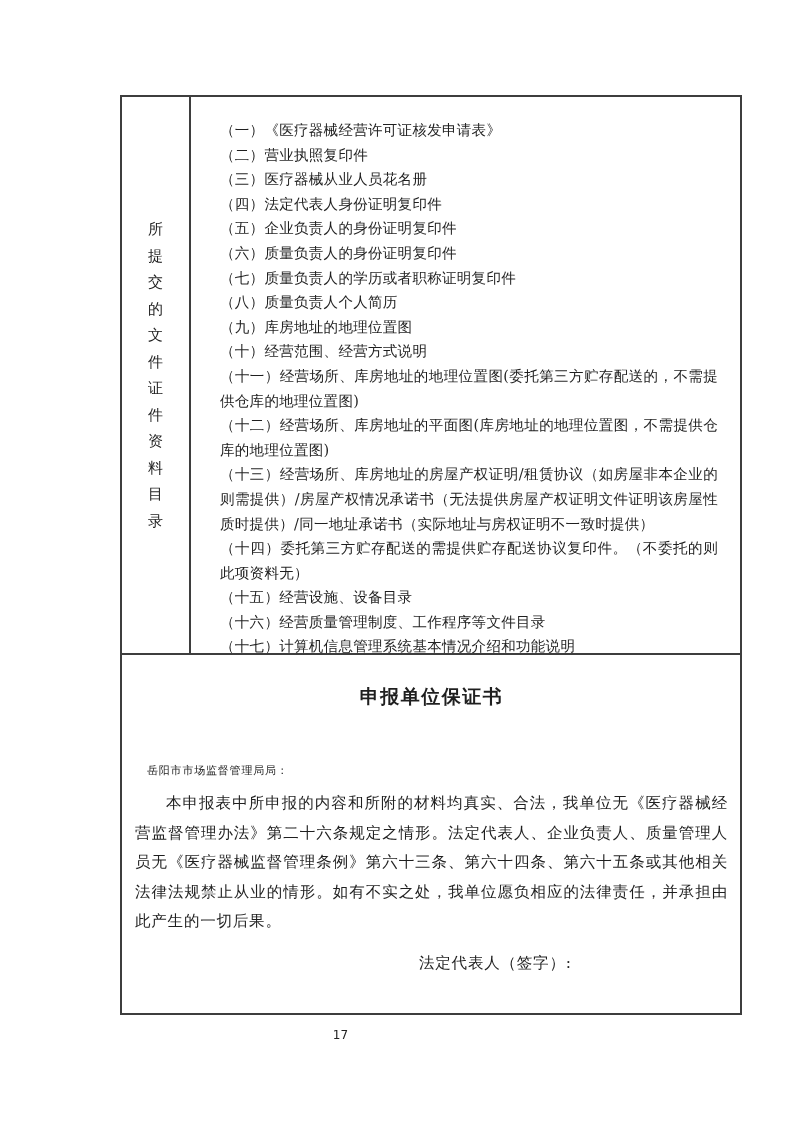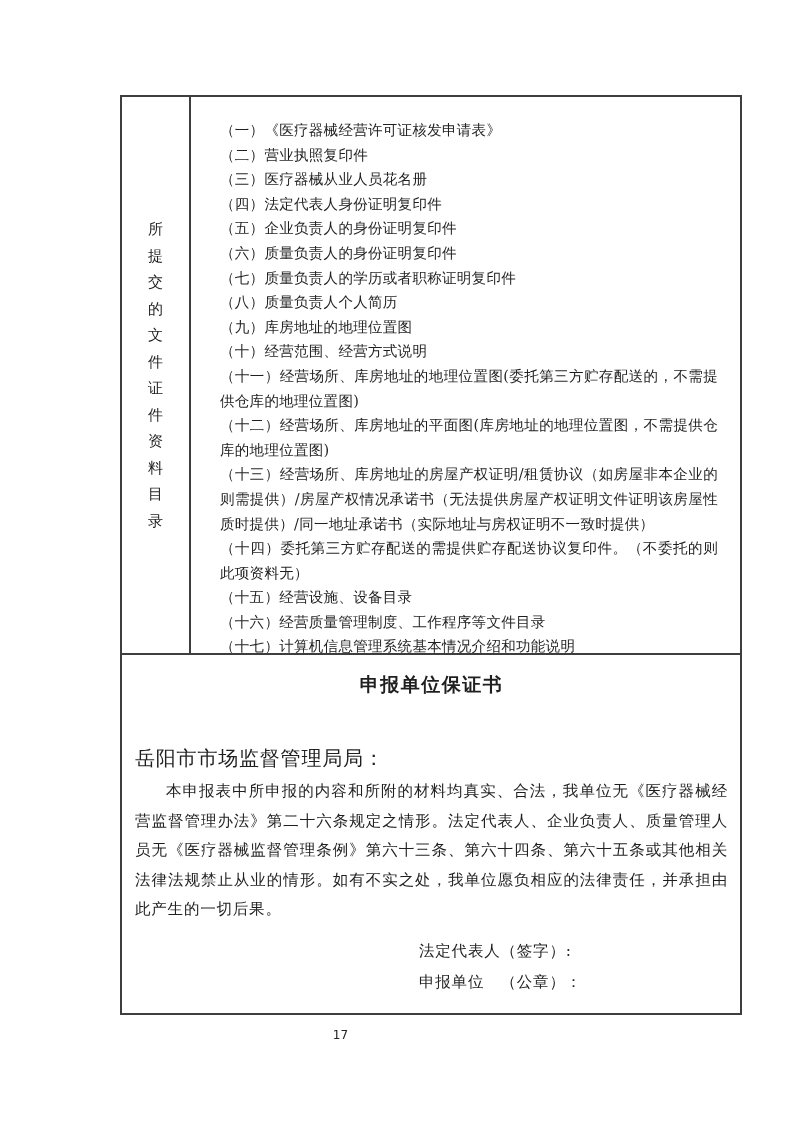--- a/index.html
+++ b/index.html
@@ -56,34 +56,34 @@
     padding: 0;
     list-style: none;
     font-size: 14.5px;
     line-height: 24.6px;
     letter-spacing: 0.3px;
     text-align: justify;
   }
   .row-guarantee {
     height: 402px;
     box-sizing: border-box;
-    padding: 4px 12px 0 13px;
+    padding: 16px 12px 0 13px;
     overflow: hidden;
   }
   .g-title {
     margin: 14px 0 0;
     text-align: center;
     font-size: 19px;
     font-weight: bold;
     letter-spacing: 1.5px;
     line-height: 23px;
   }
   .salutation {
-    margin: 52px 0 0;
-    font-size: 20px;
+    margin: 52px 12px 0;
+    font-size: 11px;
     line-height: 21px;
     letter-spacing: 0.8px;
   }
   .g-body {
     margin: 8px 0 11px;
     font-size: 15.5px;
     line-height: 29.5px;
     letter-spacing: 0.8px;
     text-indent: 2em;
     text-align: justify;
@@ -159,21 +159,20 @@
           </ol>
       </div>
     </div>
 
     <div class="row-guarantee">
       <h2 class="g-title">申报单位保证书</h2>
       <p class="salutation">岳阳市市场监督管理局局：</p>
       <p class="g-body">本申报表中所申报的内容和所附的材料均真实、合法，我单位无《医疗器械经营监督管理办法》第二十六条规定之情形。法定代表人、企业负责人、质量管理人员无《医疗器械监督管理条例》第六十三条、第六十四条、第六十五条或其他相关法律法规禁止从业的情形。如有不实之处，我单位愿负相应的法律责任，并承担由此产生的一切后果。</p>
       <div class="sign-block">
         <p>法定代表人（签字）:</p>
-        <p>申报单位　（公章）：</p>
       </div>
     </div>
 
   </div>
 
   <div class="page-number">17</div>
 
 </div>
 
 </body></html>

